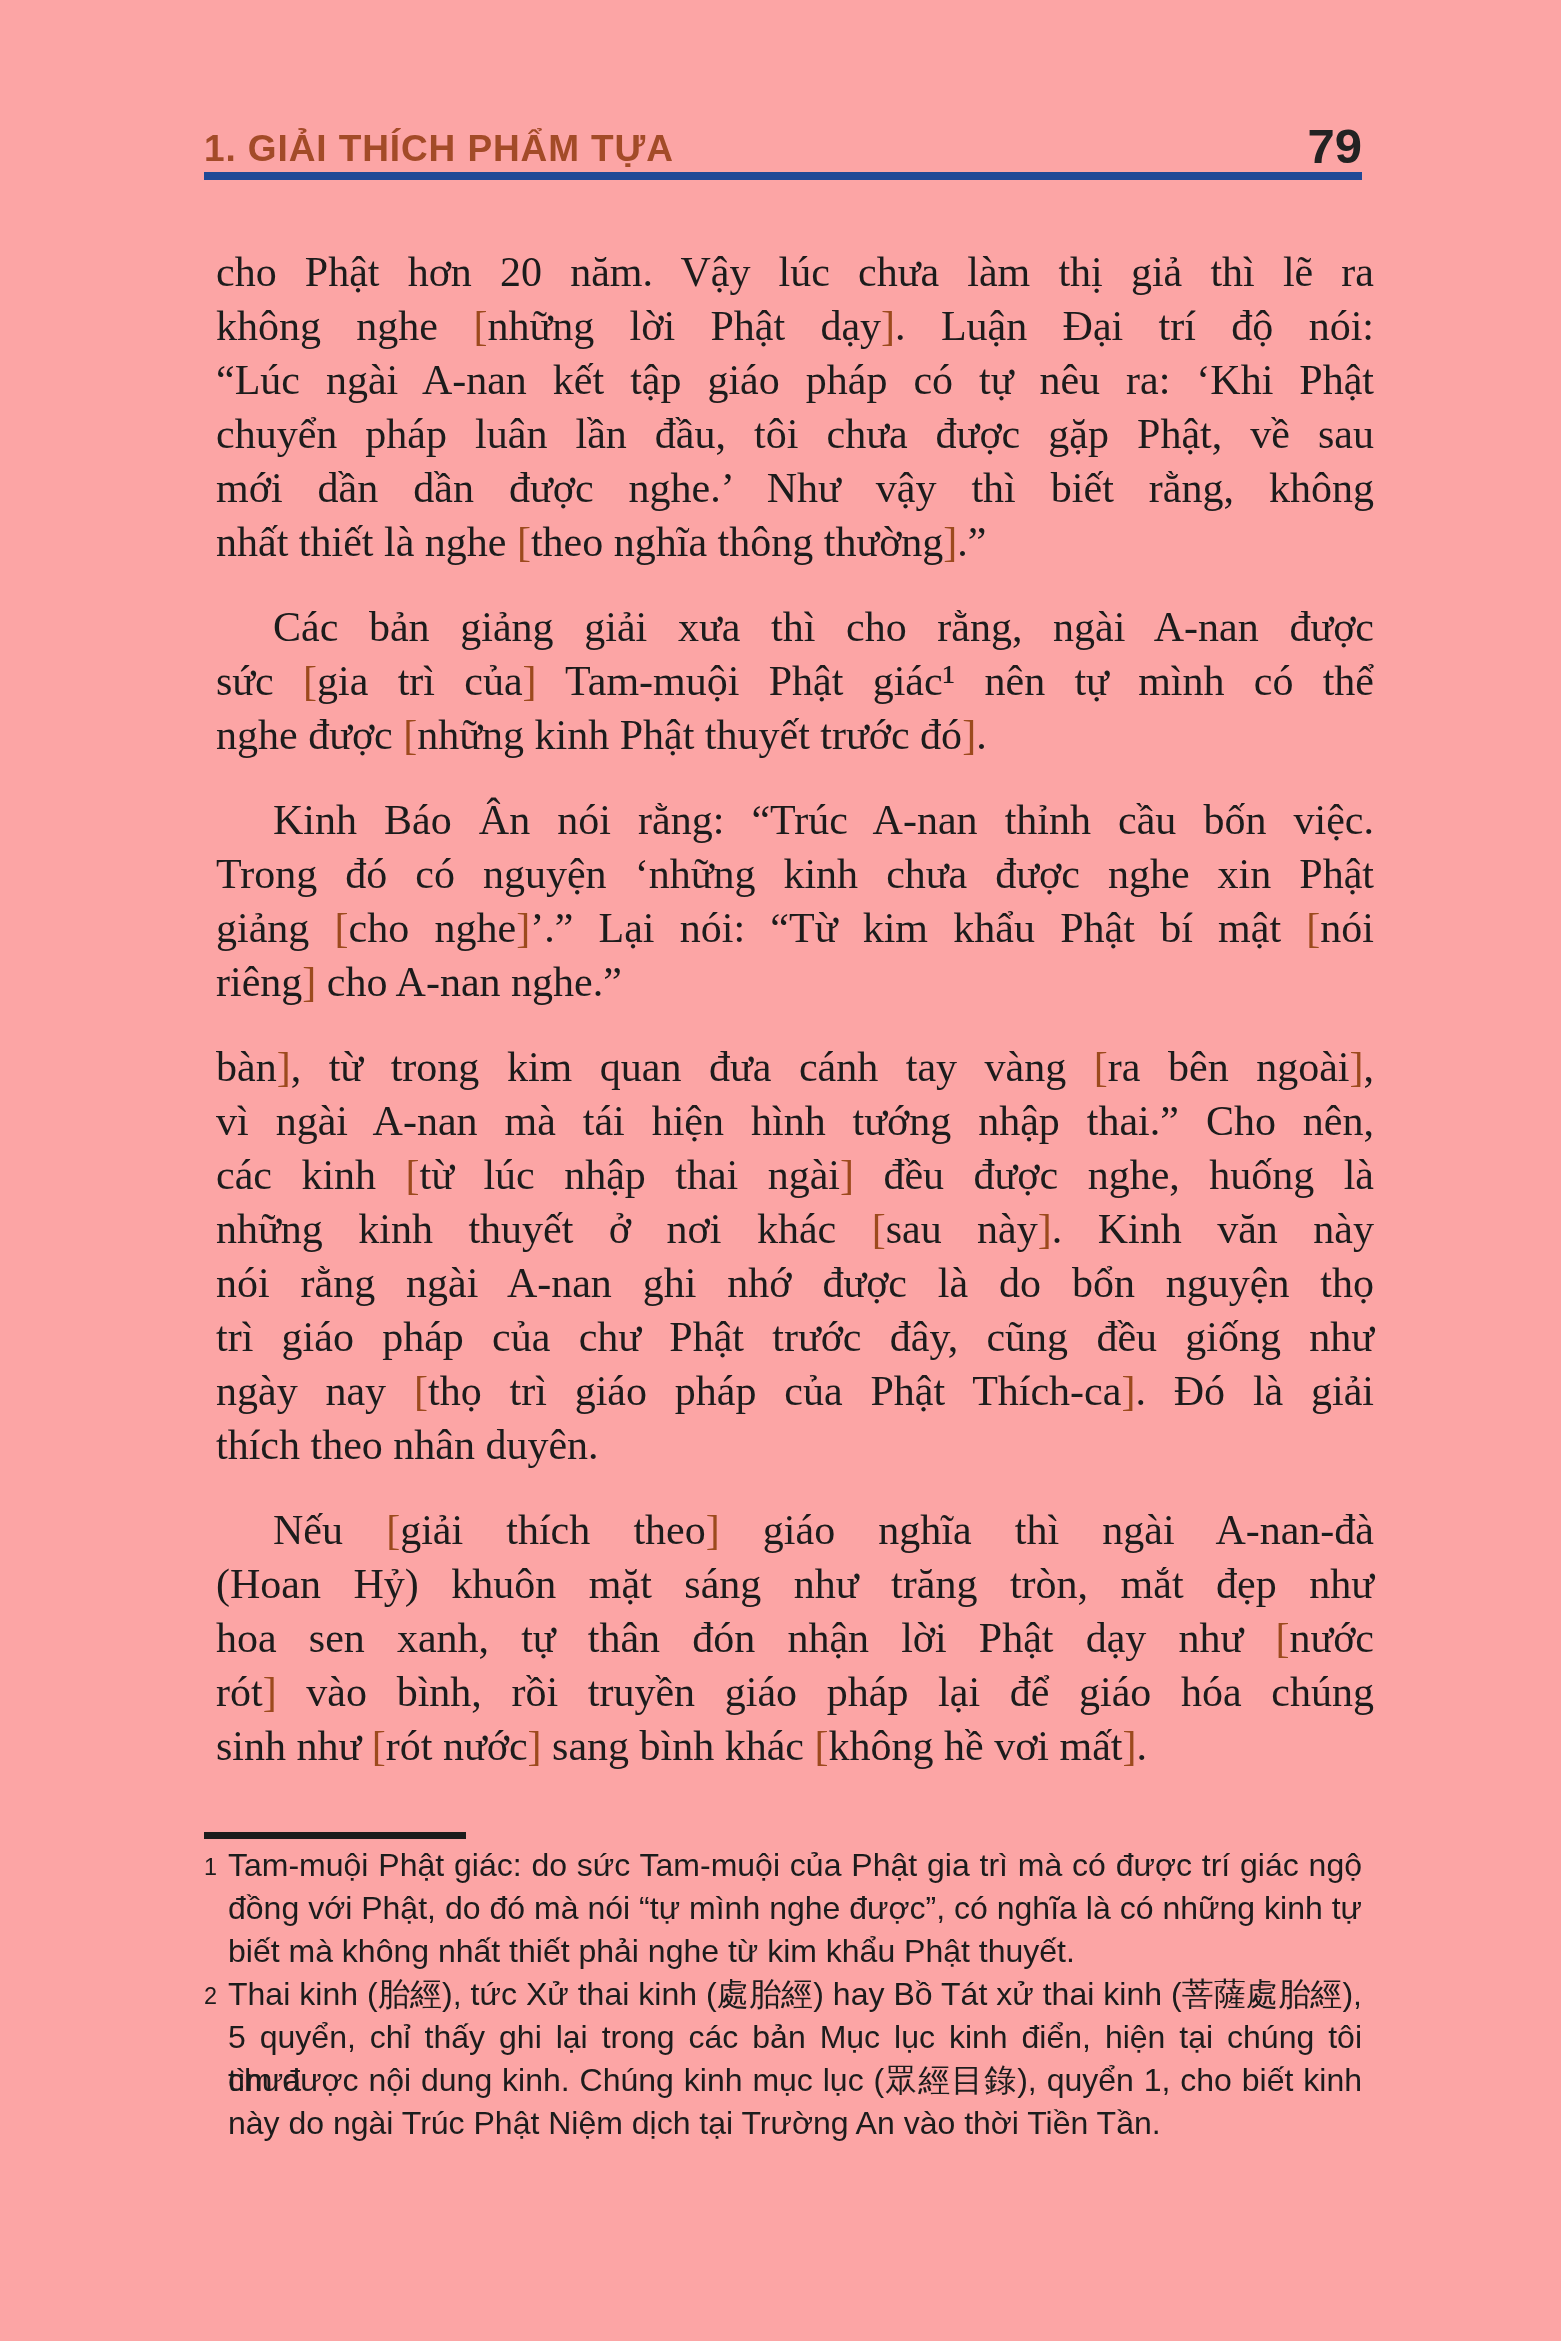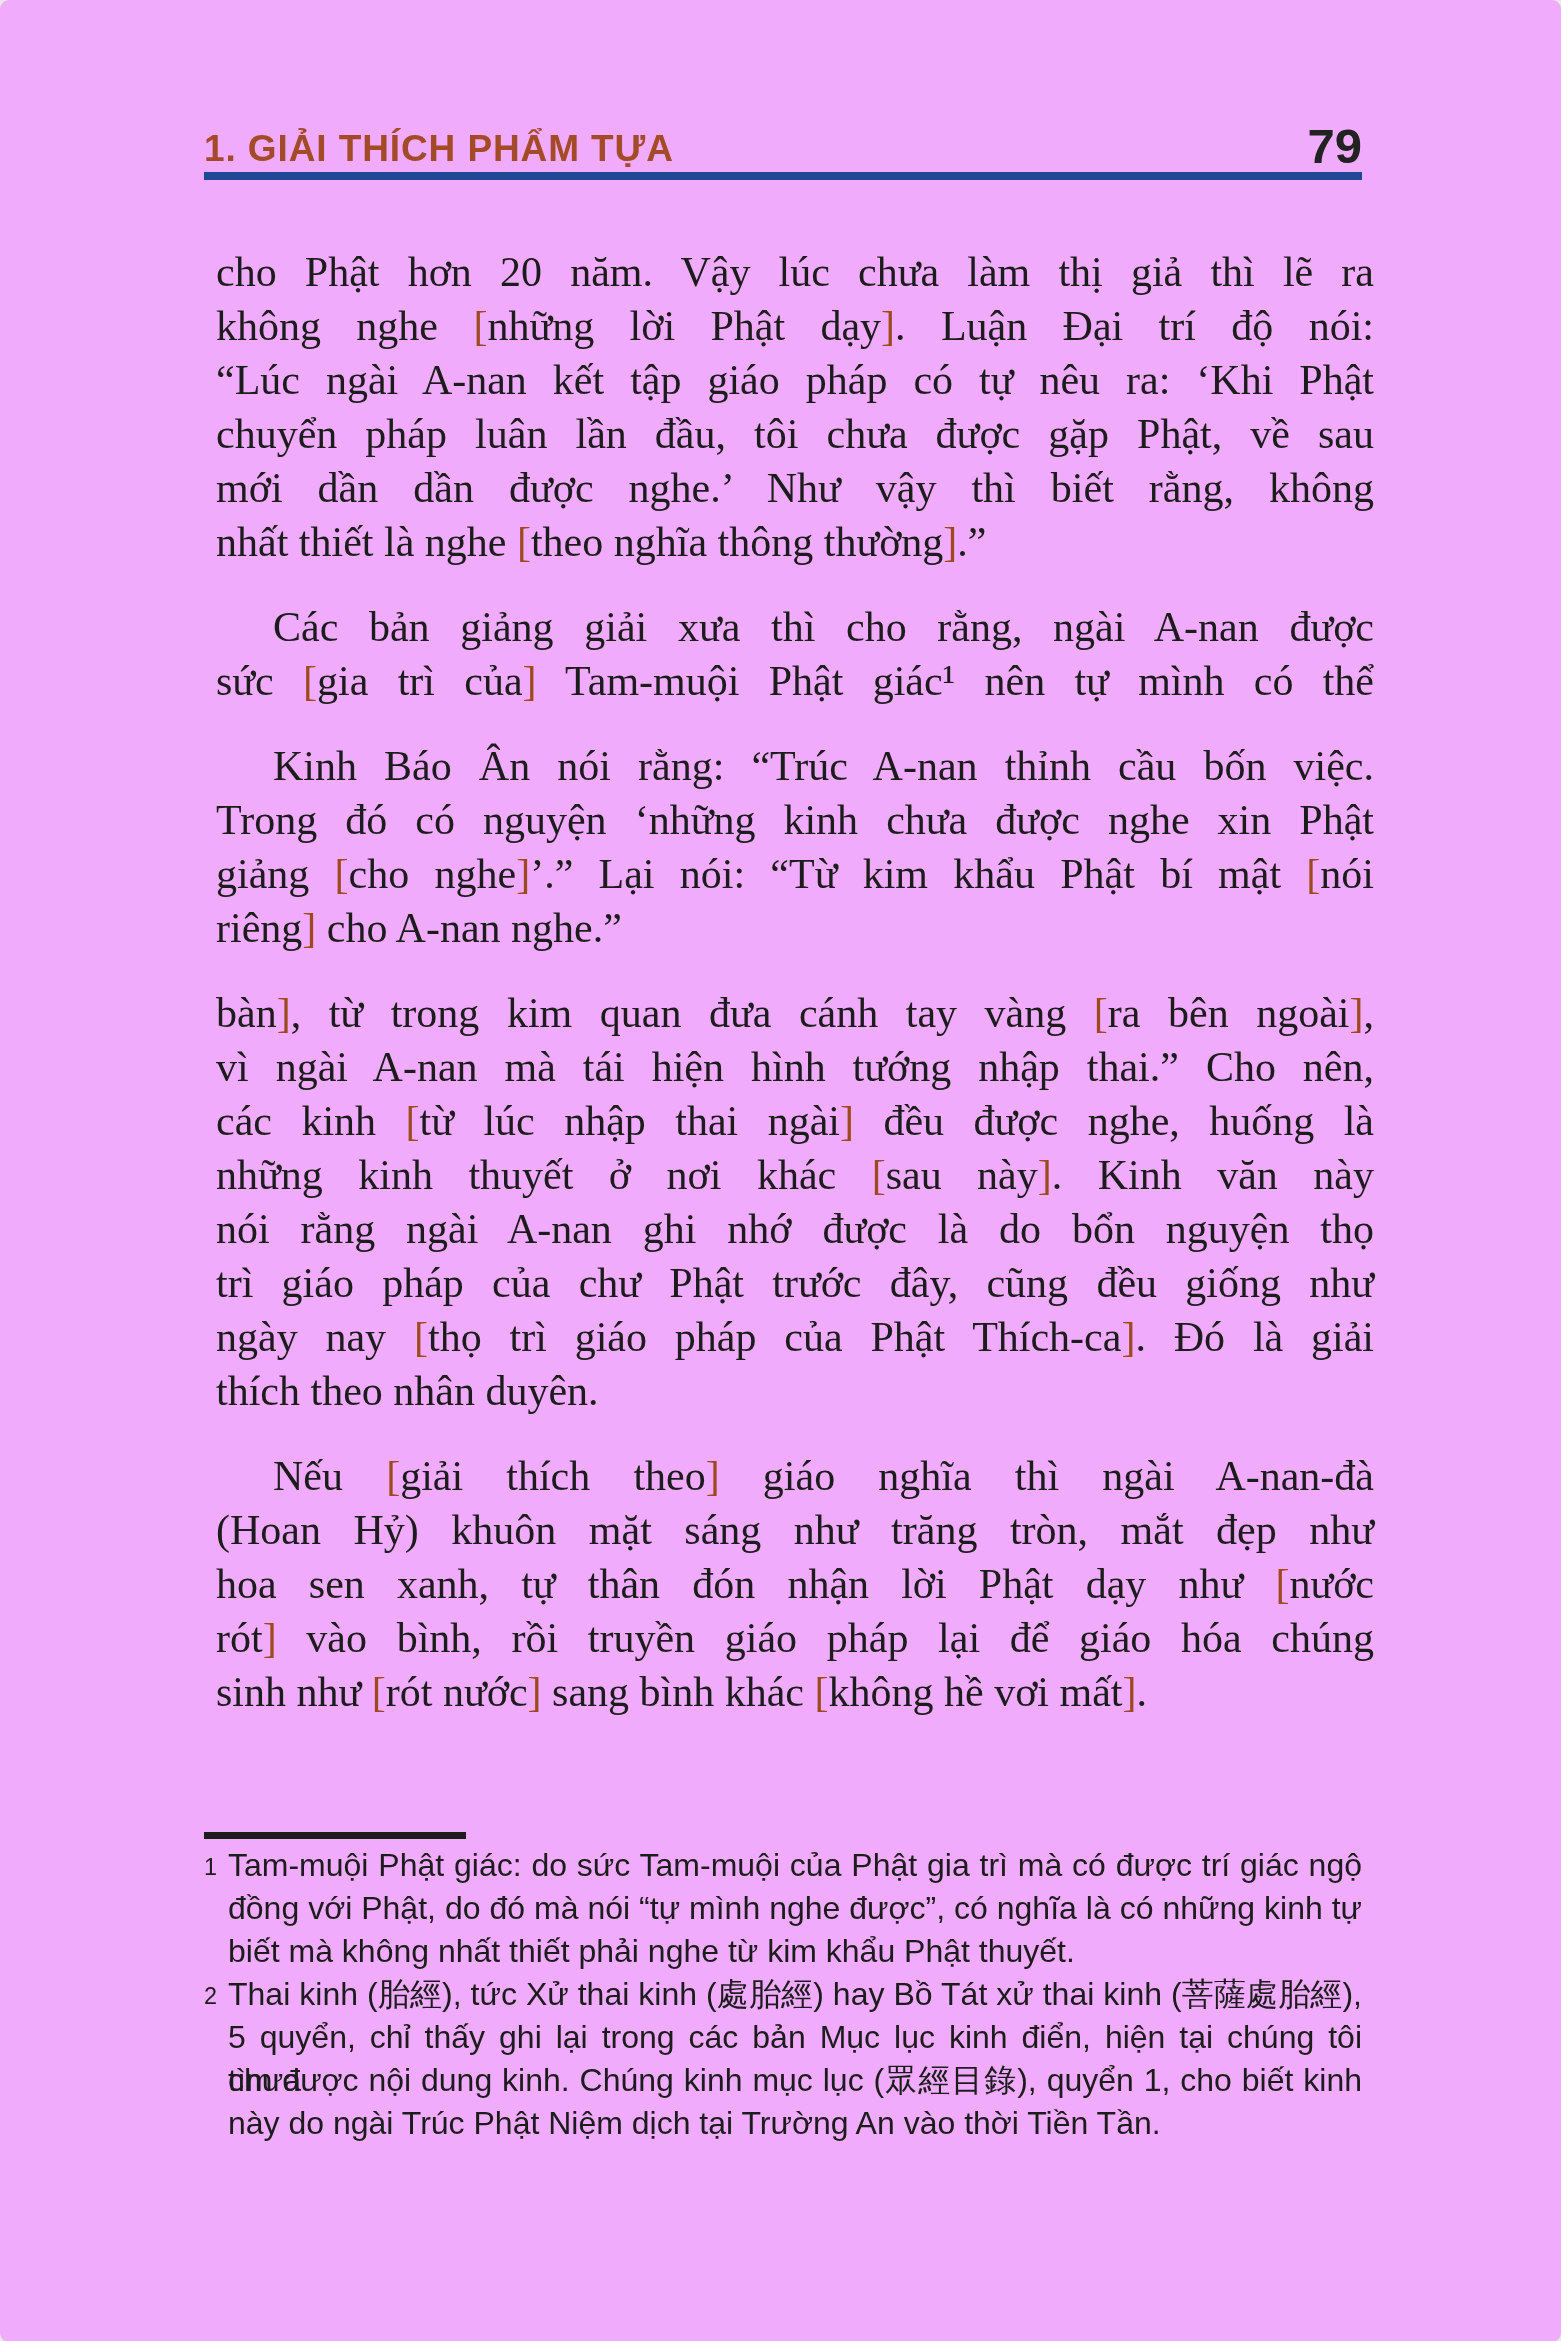--- a/index.html
+++ b/index.html
@@ -1,24 +1,23 @@
 <!DOCTYPE html>
 <html style="font-size:14px"><head>
 <meta charset="utf-8">
 <style>
   html,body{margin:0;padding:0;background:#e8e8e8;}
   .page{
     position:relative;
     width:1561px;height:2342px;
-    background:#f0abfc;
+    background:#fca5a5;
     font-family:"Liberation Serif","DejaVu Serif",serif;
     color:#1c1c1c;
     overflow:hidden;
     margin:0 auto;
-    border-radius:9px;
   }
   
   .runhead{
     position:absolute;left:204px;top:128px;width:1158px;height:42px;
   }
   .runhead .title{
     position:absolute;left:0;bottom:0;
     font-family:"Liberation Sans","DejaVu Sans",sans-serif;
     font-weight:bold;font-size:37px;letter-spacing:0.9px;
   }
@@ -82,20 +81,21 @@
         <div class="line">cho Phật hơn 20 năm. Vậy lúc chưa làm thị giả thì lẽ ra</div>
         <div class="line">không nghe <span class="bk" style="color:#9C4A1D">[</span>những lời Phật dạy<span class="bk" style="color:#9C4A1D">]</span>. Luận Đại trí độ nói:</div>
         <div class="line">“Lúc ngài A-nan kết tập giáo pháp có tự nêu ra: ‘Khi Phật</div>
         <div class="line">chuyển pháp luân lần đầu, tôi chưa được gặp Phật, về sau</div>
         <div class="line">mới dần dần được nghe.’ Như vậy thì biết rằng, không</div>
         <div class="line last">nhất thiết là nghe <span class="bk" style="color:#9C4A1D">[</span>theo nghĩa thông thường<span class="bk" style="color:#9C4A1D">]</span>.”</div>
       </div>
       <div class="para">
         <div class="line indent">Các bản giảng giải xưa thì cho rằng, ngài A-nan được</div>
         <div class="line">sức <span class="bk" style="color:#9C4A1D">[</span>gia trì của<span class="bk" style="color:#9C4A1D">]</span> Tam-muội Phật giác¹ nên tự mình có thể</div>
+        <div class="line last">nghe được <span class="bk" style="color:#9C4A1D">[</span>những kinh Phật thuyết trước đó<span class="bk" style="color:#9C4A1D">]</span>.</div>
       </div>
       <div class="para">
         <div class="line indent">Kinh Báo Ân nói rằng: “Trúc A-nan thỉnh cầu bốn việc.</div>
         <div class="line">Trong đó có nguyện ‘những kinh chưa được nghe xin Phật</div>
         <div class="line">giảng <span class="bk" style="color:#9C4A1D">[</span>cho nghe<span class="bk" style="color:#9C4A1D">]</span>’.” Lại nói: “Từ kim khẩu Phật bí mật <span class="bk" style="color:#9C4A1D">[</span>nói</div>
         <div class="line last">riêng<span class="bk" style="color:#9C4A1D">]</span> cho A-nan nghe.”</div>
       </div>
       <div class="para">
         <div class="line">bàn<span class="bk" style="color:#9C4A1D">]</span>, từ trong kim quan đưa cánh tay vàng <span class="bk" style="color:#9C4A1D">[</span>ra bên ngoài<span class="bk" style="color:#9C4A1D">]</span>,</div>
         <div class="line">vì ngài A-nan mà tái hiện hình tướng nhập thai.” Cho nên,</div>

